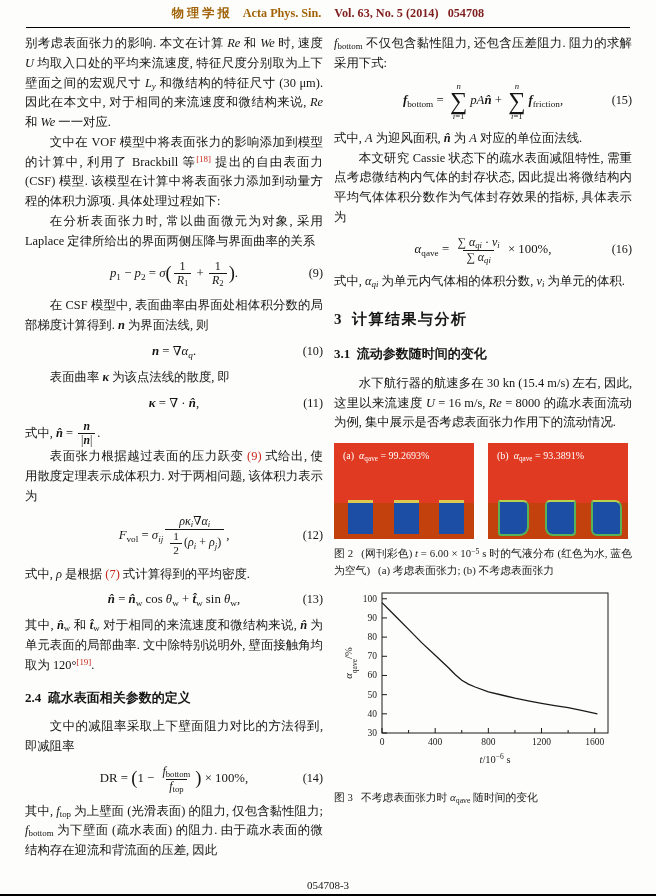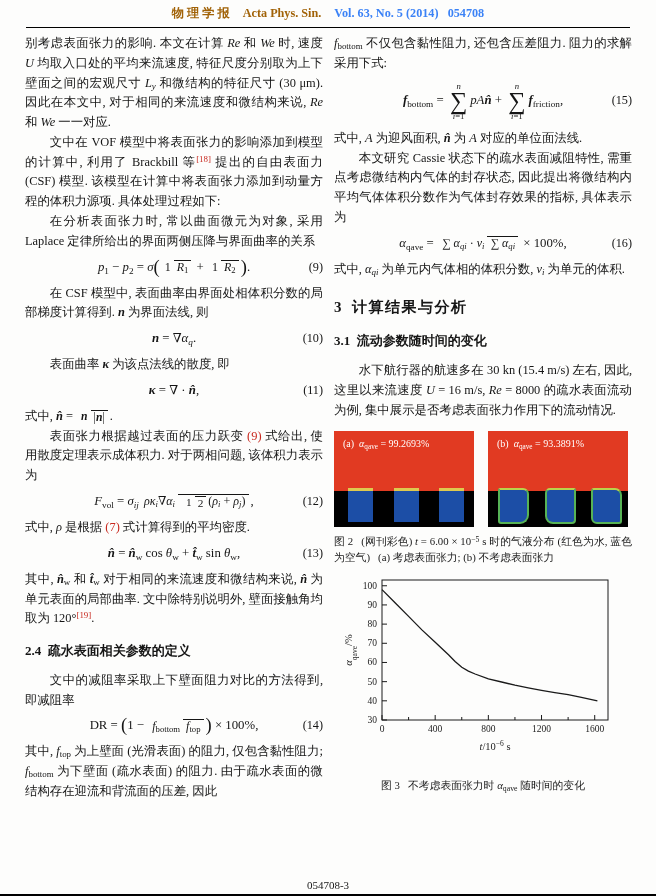--- a/index.html
+++ b/index.html
@@ -1,47 +1,47 @@
 <!DOCTYPE html>
 <html><head>
 <meta charset="utf-8">
 <style>
   html,body{margin:0;padding:0;}
   body{width:656px;height:896px;background:#fdfdfc;position:relative;overflow:hidden;
        font-family:"Liberation Serif","DejaVu Serif",serif;color:#151515;}
   .header{position:absolute;top:5px;left:26px;right:26px;text-align:center;
           font-size:12.2px;font-weight:bold;padding-bottom:5px;border-bottom:1.6px solid #000;}
   .header .jblue{color:#a16207;}
-  .header .jvol{color:#3b82f6;margin-left:10px;}
+  .header .jvol{color:#7f1d1d;margin-left:10px;}
   .col{position:absolute;top:34px;width:298px;font-size:12.4px;line-height:1.595;
        text-align:justify;height:842px;overflow:hidden;}
   .col-left{left:25px;}
   .col-right{left:334px;}
   p.para{margin:0;}
   p.indent{text-indent:2em;}
   .i{font-style:italic;}
   .bi{font-weight:bold;font-style:italic;}
   .red{color:#c8281e;}
   .sub{vertical-align:-0.28em;font-size:0.72em;line-height:0;}
   .sup{vertical-align:0.45em;font-size:0.72em;line-height:0;}
   .bigp{font-size:1.45em;vertical-align:-0.1em;line-height:0;}
   .eq{position:relative;text-align:center;margin:8px 0;font-size:12.8px;line-height:1.25;}
   .eq-num{position:absolute;right:0;top:50%;transform:translateY(-50%);font-size:12.2px;}
-  .frac{display:inline-flex;flex-direction:row;align-items:center;vertical-align:middle;
+  .frac{display:inline-flex;flex-direction:column;align-items:center;vertical-align:middle;
         margin:0 2px;font-size:0.94em;line-height:1.15;}
   .frac-n,.frac-d{display:block;padding:0 3px;white-space:nowrap;}
   .frac-d{border-top:1px solid #151515;}
   .sum{display:inline-flex;flex-direction:column;align-items:center;vertical-align:middle;
        margin:0 3px;line-height:1;}
   .sum-top,.sum-bot{font-size:0.68em;line-height:1;}
   .sigma{font-size:1.9em;line-height:0.9;}
   .h1{font-size:15px;font-weight:bold;margin:16px 0 10px;letter-spacing:1.5px;text-align:left;}
   .h2{font-size:13px;font-weight:bold;margin:12px 0 9px;text-align:left;}
   .fig2{display:flex;gap:14px;margin:10px 0 6px;}
-  .panel{width:140px;height:96px;position:relative;background:#000000;}
+  .panel{width:140px;height:96px;position:relative;background:#c2410c;}
   .water{position:absolute;top:0;left:0;right:0;height:60px;background:#e13a22;}
   .panel-label{position:absolute;top:5px;left:9px;right:2px;color:#fff;font-size:10px;
                white-space:nowrap;text-align:left;}
   .sq{position:absolute;background:#1c4ea6;}
   .sqa{top:57px;width:25px;height:31px;border-top:3px solid #ddc94f;}
   .sqb{top:57px;width:27px;height:32px;border:2px solid #57b356;border-top-color:#b9d24b;}
   .caption{font-size:10.8px;line-height:1.55;margin:2px 0 6px;text-align:justify;color:#1a1a1a;}
   .chart-wrap{margin:6px 0 0 4px;text-align:center;}
   svg text{font-family:"Liberation Serif","DejaVu Serif",serif;fill:#222;}
   .tail-space{height:4px;}
@@ -169,21 +169,21 @@
         <text x="254.70588235294116" y="160" text-anchor="middle" font-size="9.5">1600</text>
         <line x1="68.58823529411765" y1="148" x2="68.58823529411765" y2="145" stroke="#1a1a1a" stroke-width="1"></line>
         <line x1="121.76470588235294" y1="148" x2="121.76470588235294" y2="145" stroke="#1a1a1a" stroke-width="1"></line>
         <line x1="174.94117647058823" y1="148" x2="174.94117647058823" y2="145" stroke="#1a1a1a" stroke-width="1"></line>
         <line x1="228.1176470588235" y1="148" x2="228.1176470588235" y2="145" stroke="#1a1a1a" stroke-width="1"></line>
         <polyline points="42.0,17.6 55.3,31.0 68.6,44.4 81.9,57.9 95.2,70.3 108.5,82.8 115.1,89.5 121.8,95.3 128.4,99.1 135.1,102.0 148.4,106.8 161.6,110.0 174.9,113.1 188.2,115.8 201.5,118.3 214.8,120.6 228.1,122.7 241.4,125.4 257.4,128.8" fill="none" stroke="#1a1a1a" stroke-width="1.3"></polyline>
         <text x="155" y="178" text-anchor="middle" font-size="10.5"><tspan font-style="italic">t</tspan><tspan>/10</tspan><tspan baseline-shift="super" font-size="7.5">−6</tspan><tspan> s</tspan></text>
         <text transform="translate(12,78) rotate(-90)" text-anchor="middle" font-size="10.5"><tspan font-style="italic">α</tspan><tspan baseline-shift="sub" font-size="7.5">qave</tspan><tspan>/%</tspan></text>
       </svg>
   </div>
-  <div class="caption" id="fig3-caption" style="text-align:center"><span>图 3  不考虑表面张力时 </span><span class="i">α</span><span class="sub">qave</span><span> 随时间的变化</span></div>
+  <div class="caption" id="fig3-caption" style="text-align:left"><span>图 3  不考虑表面张力时 </span><span class="i">α</span><span class="sub">qave</span><span> 随时间的变化</span></div>
   <div class="tail-space"></div>
   <div id="right-tail">
     </div>
 </div>
 
 <div class="footer">
   <span>054708-3</span>
 </div>
 
 </body></html>

